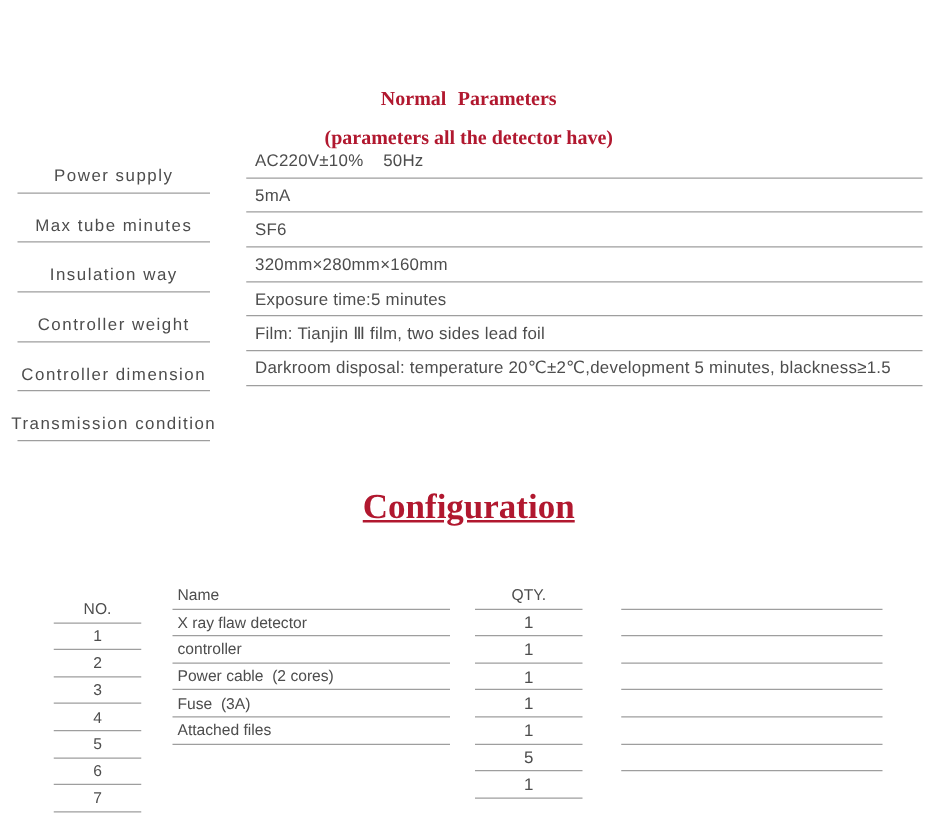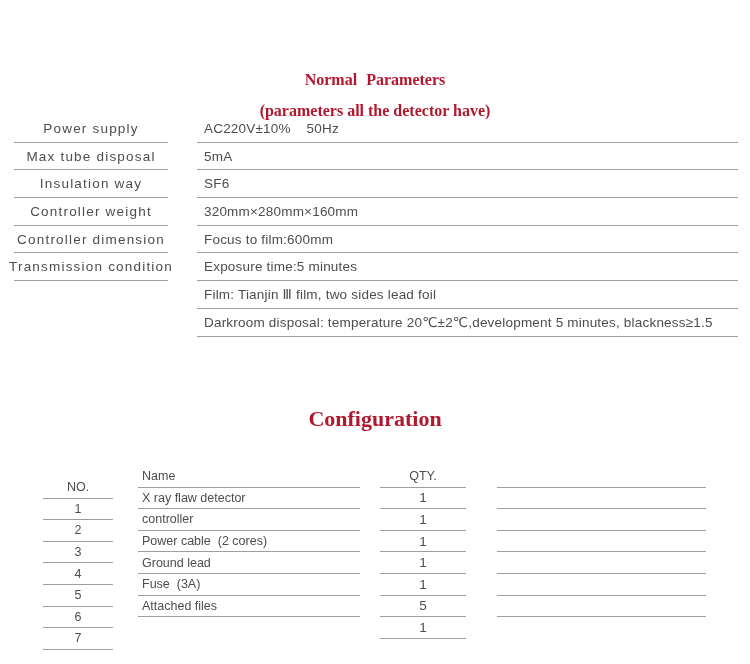--- a/index.html
+++ b/index.html
@@ -18,35 +18,35 @@
   
   .heading{
     position:absolute;left:0;width:750px;
     text-align:center;
     color:var(--accent,#b1182f);
     font-family:"Liberation Serif","DejaVu Serif",serif;
     font-weight:bold;
   }
   .main-title{top:20px;font-size:16px;line-height:31px;margin-top:44px;}
   .main-title .line1{word-spacing:0.32em;}
-  .config-title{top:403px;font-size:22px;line-height:31px;}
+  .config-title{top:390px;font-size:28px;line-height:31px;text-decoration:underline;}
   
   .param-col{position:absolute;top:115px;}
   .param-labels{left:14px;width:154px;}
   .param-values{left:197px;width:541px;}
   .p-cell{
     box-sizing:border-box;
     height:27.7px;
     border-bottom:1px solid var(--line,#9e9e9e);
     display:flex;align-items:center;
     color:var(--text,#4d4d4d);
     font-size:13.5px;
     white-space:pre;
   }
-  .p-label{justify-content:center;letter-spacing:1.2px;}
+  .p-label{justify-content:center;letter-spacing:1.2px;margin-top:12px;}
   .p-value{justify-content:flex-start;padding-left:7px;letter-spacing:0.2px;}
   
   .cfg-col{position:absolute;top:466px;}
   .col-no{left:43px;width:70px;margin-top:11px;}
   .col-name{left:138px;width:222px;text-align:center;}
   .col-qty{left:380px;width:86px;}
   .col-remarks{left:497px;width:209px;}
   .cfg-cell{
     box-sizing:border-box;
     height:21.6px;
@@ -66,32 +66,31 @@
 <div class="page">
 
   <div class="heading main-title">
     <div class="line1">Normal Parameters</div>
     <div class="line2">(parameters all the detector have)</div>
   </div>
 
   <div>
     <div class="param-col param-labels">
         <div class="p-cell p-label">Power supply</div>
-        <div class="p-cell p-label">Max tube disposal</div>
+        <div class="p-cell p-label">Max tube minutes</div>
         <div class="p-cell p-label">Insulation way</div>
         <div class="p-cell p-label">Controller weight</div>
         <div class="p-cell p-label">Controller dimension</div>
         <div class="p-cell p-label">Transmission condition</div>
       </div>
     <div class="param-col param-values">
         <div class="p-cell p-value">AC220V±10%    50Hz</div>
         <div class="p-cell p-value">5mA</div>
         <div class="p-cell p-value">SF6</div>
         <div class="p-cell p-value">320mm×280mm×160mm</div>
-        <div class="p-cell p-value">Focus to film:600mm</div>
         <div class="p-cell p-value">Exposure time:5 minutes</div>
         <div class="p-cell p-value">Film: Tianjin Ⅲ film, two sides lead foil</div>
         <div class="p-cell p-value">Darkroom disposal: temperature 20℃±2℃,development 5 minutes, blackness≥1.5</div>
       </div>
   </div>
 
   <div class="heading config-title">Configuration</div>
 
   <div>
     <div class="cfg-col col-no">
@@ -102,21 +101,20 @@
         <div class="cfg-cell cfg-center">4</div>
         <div class="cfg-cell cfg-center">5</div>
         <div class="cfg-cell cfg-center">6</div>
         <div class="cfg-cell cfg-center">7</div>
       </div>
     <div class="cfg-col col-name">
       <div class="cfg-cell cfg-left">Name</div>
     <div class="cfg-cell cfg-left">X ray flaw detector</div>
         <div class="cfg-cell cfg-left">controller</div>
         <div class="cfg-cell cfg-left">Power cable  (2 cores)</div>
-        <div class="cfg-cell cfg-left">Ground lead</div>
         <div class="cfg-cell cfg-left">Fuse  (3A)</div>
         <div class="cfg-cell cfg-left">Attached files</div>
       </div>
     <div class="cfg-col col-qty">
       <div class="cfg-cell cfg-center">QTY.</div>
     <div class="cfg-cell cfg-center cfg-qty-val">1</div>
         <div class="cfg-cell cfg-center cfg-qty-val">1</div>
         <div class="cfg-cell cfg-center cfg-qty-val">1</div>
         <div class="cfg-cell cfg-center cfg-qty-val">1</div>
         <div class="cfg-cell cfg-center cfg-qty-val">1</div>

